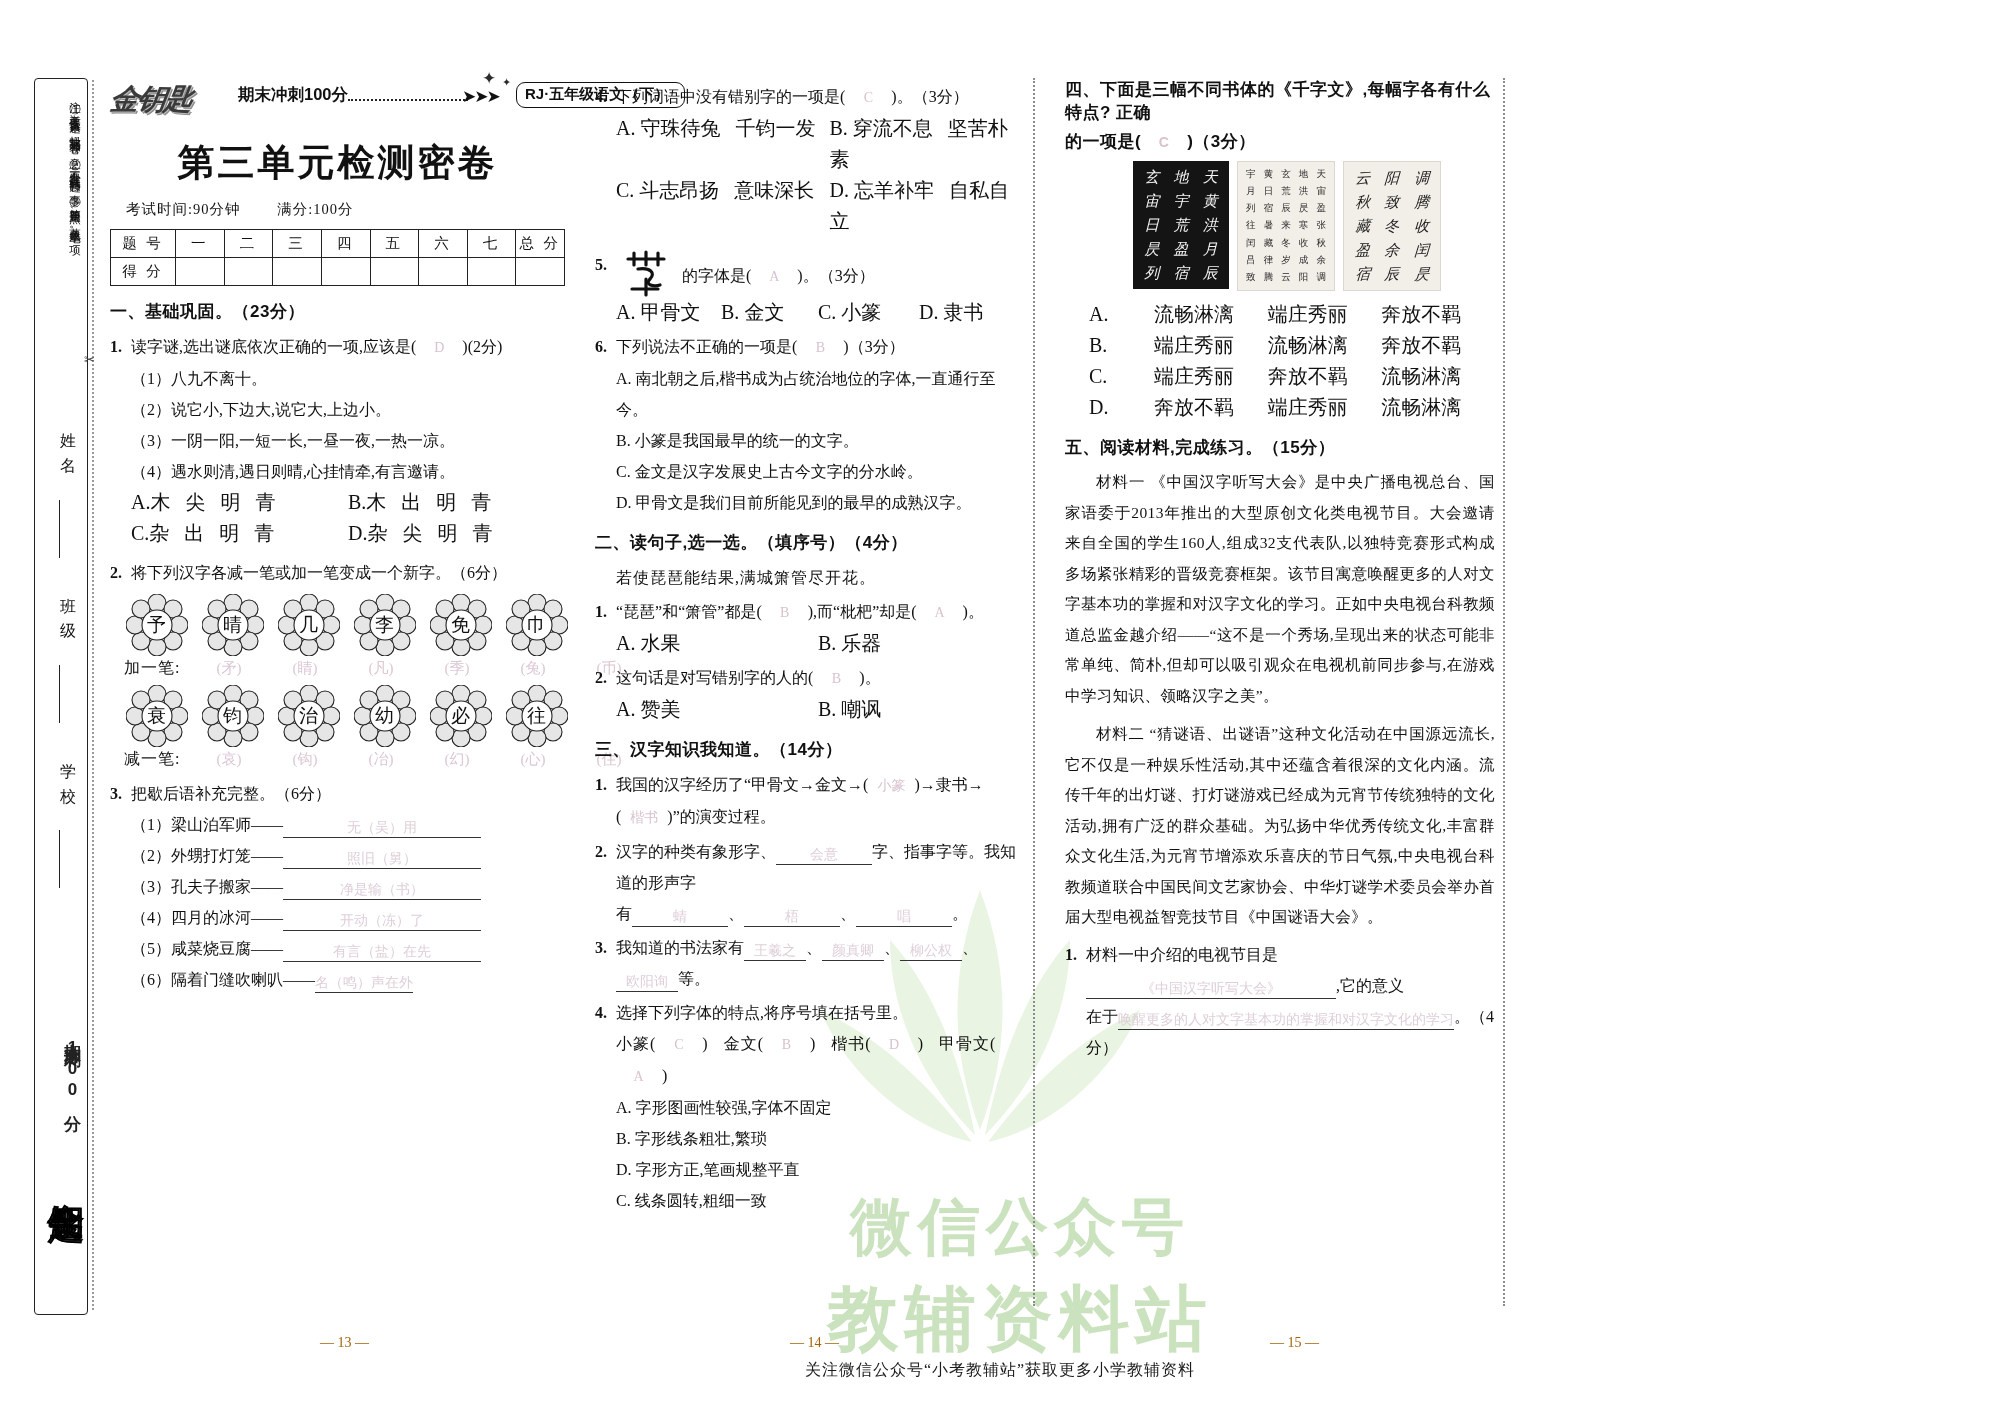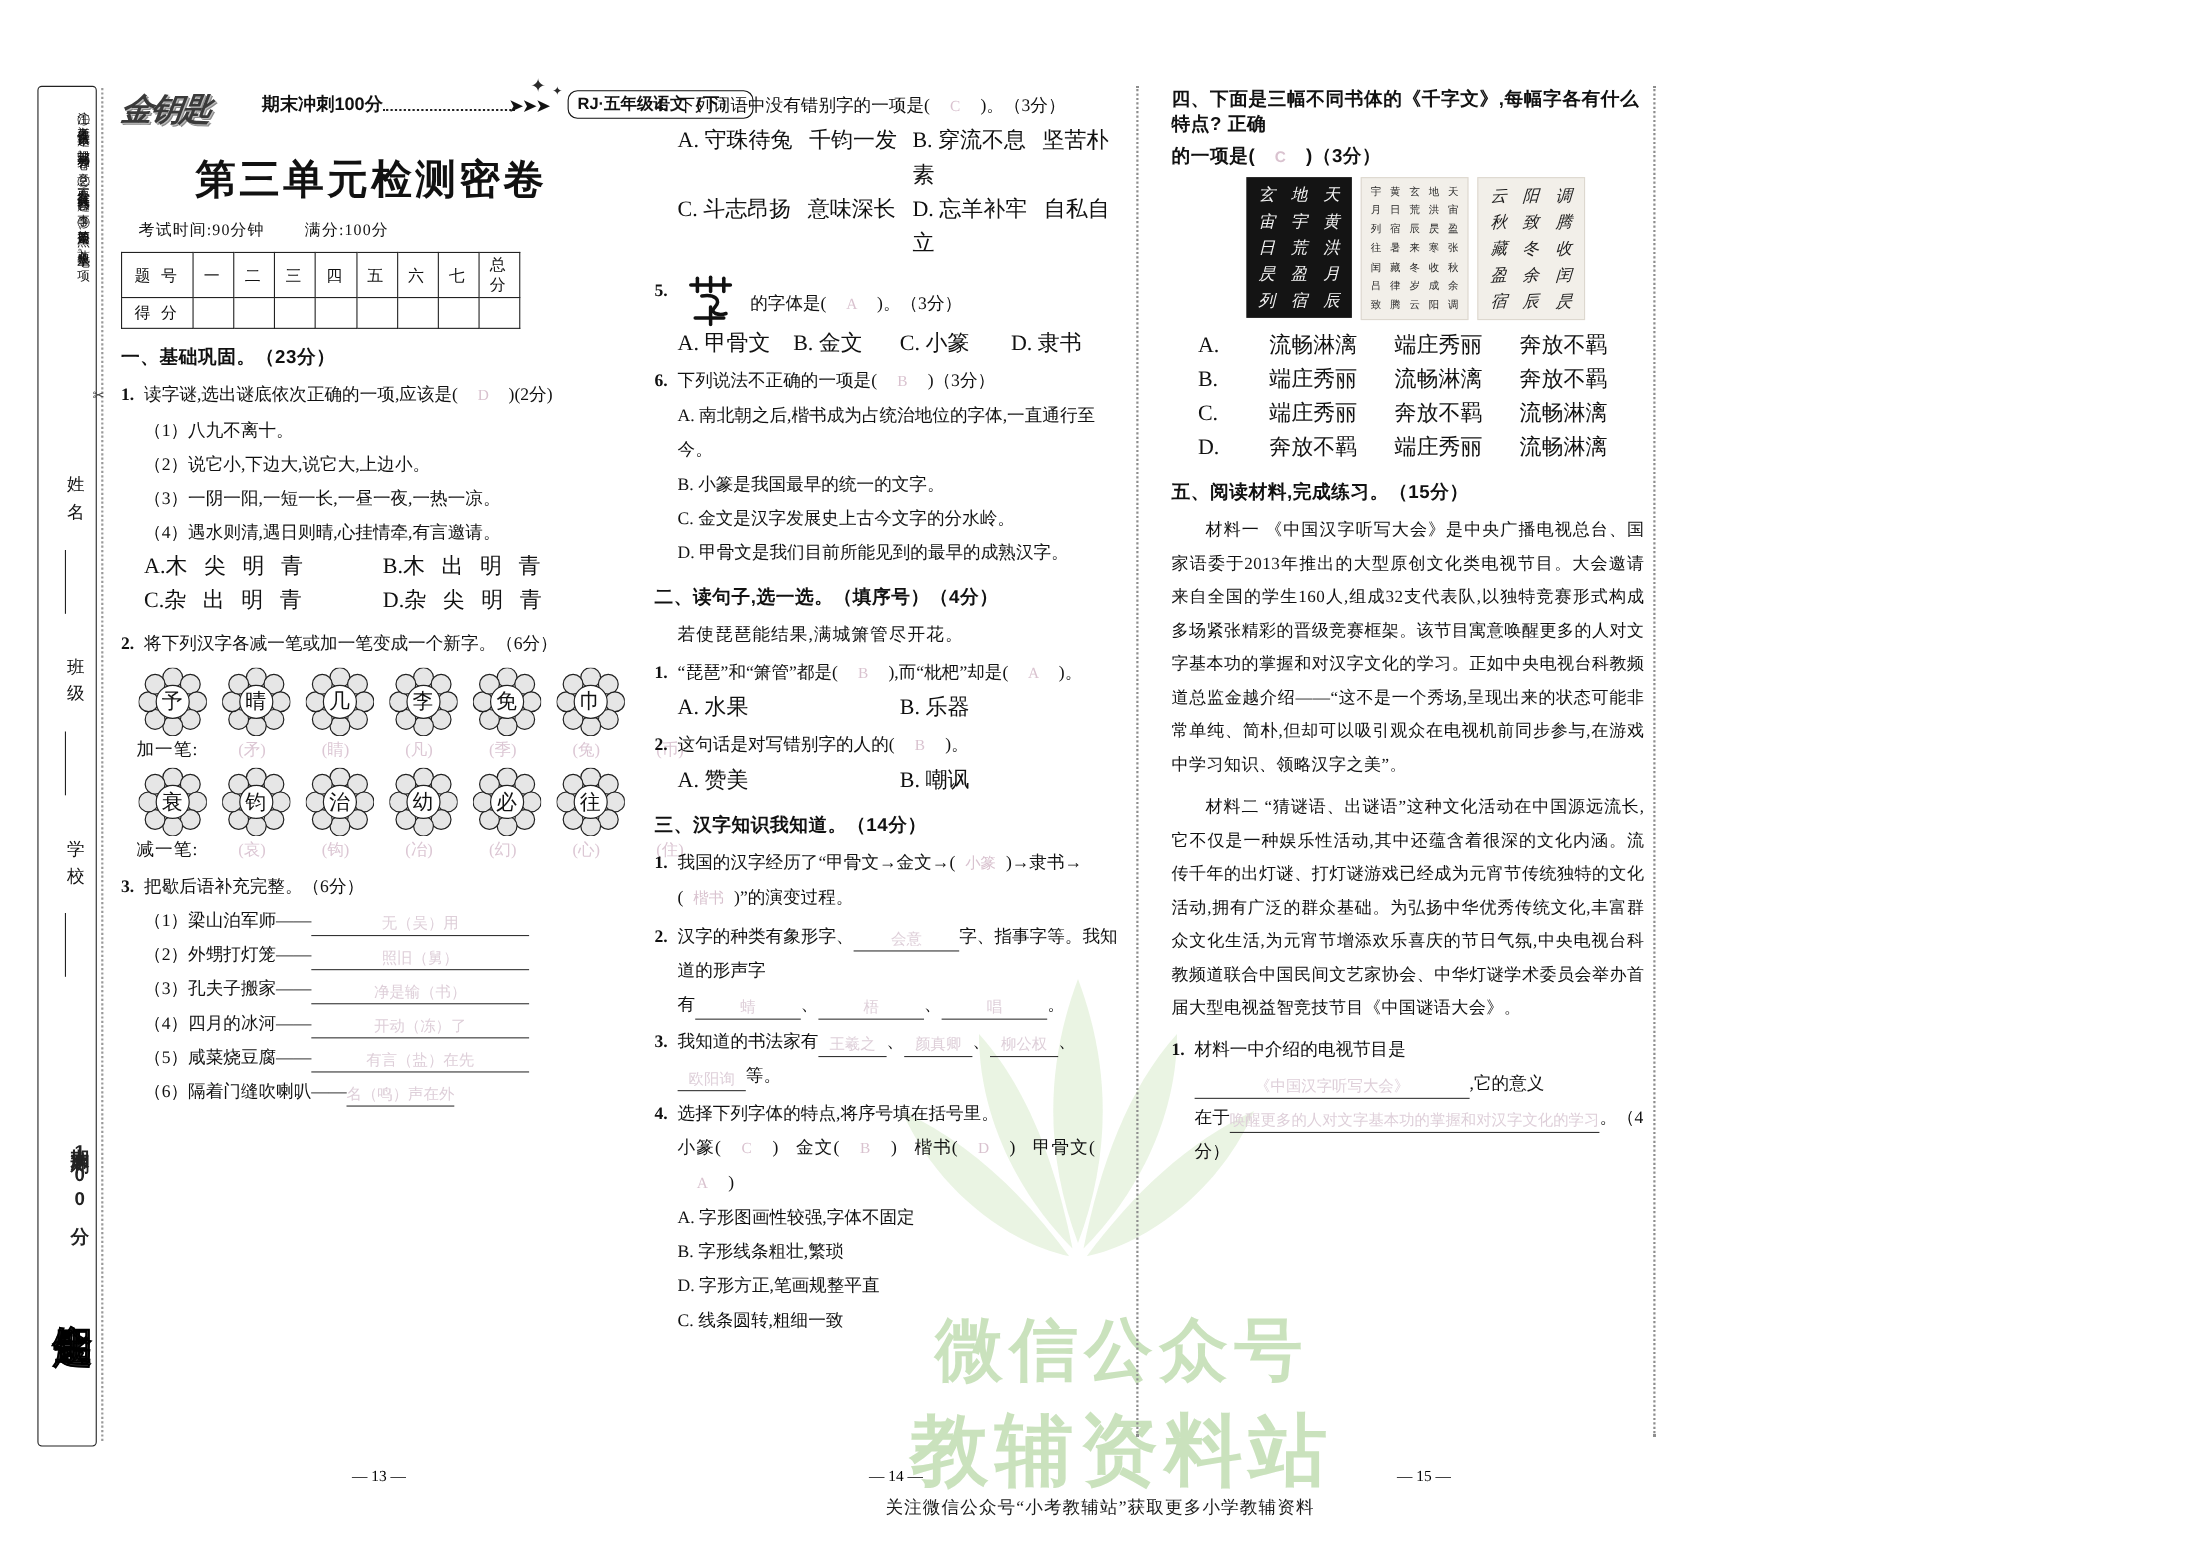--- a/index.html
+++ b/index.html
@@ -178,21 +178,21 @@
     text-align: left;
     font-size: 14.5px;
     letter-spacing: 1px;
     margin-bottom: 10px;
   }
   .exam-meta span { margin: 0 16px; }
 
   
   table.score {
     border-collapse: collapse;
-    width: 363px;
+    width: 455px;
     margin: 0 0 14px 0;
     table-layout: fixed;
   }
   table.score td {
     border: 1.3px solid #222;
     height: 25px;
     text-align: center;
     font-size: 14.5px;
     letter-spacing: 3px;
   }
@@ -353,21 +353,21 @@
     margin: 2px 0 0 0;
     text-align: justify;
     font-family: "Liberation Serif", serif;
   }
   .read-p.kai { letter-spacing: .4px; }
 
   
   .pagenum {
     position: absolute;
     font-size: 14px;
-    color: #000000;
+    color: #a16207;
     z-index: 3;
   }
   .footer-note {
     position: absolute;
     left: 0; right: 0; top: 1360px;
     text-align: center;
     font-size: 16px;
     letter-spacing: 1px;
     color: #1b1b1b;
     z-index: 3;

